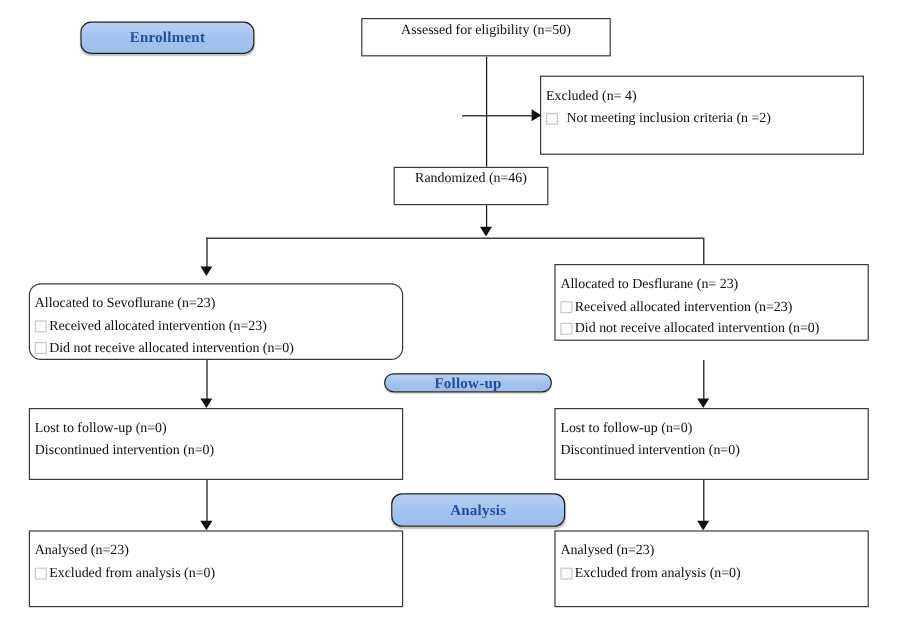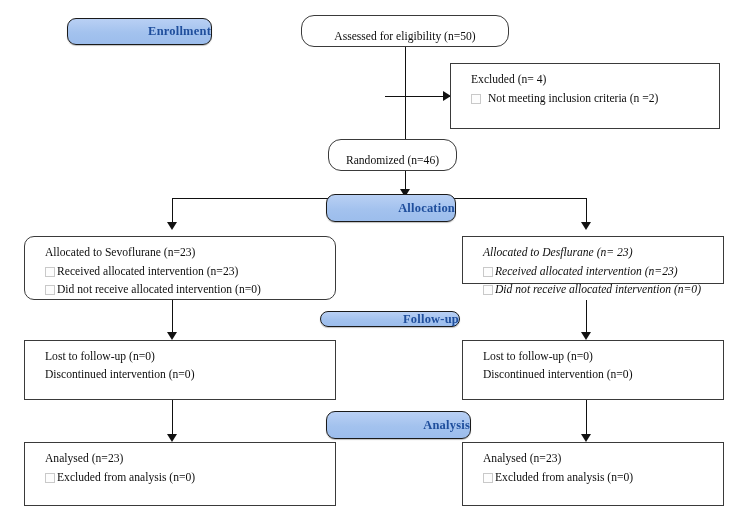--- a/index.html
+++ b/index.html
@@ -21,45 +21,44 @@
     position: absolute;
     box-sizing: border-box;
     border: 1.4px solid #1a1a1a;
     border-radius: 9px;
     background: linear-gradient(180deg, #b9d0f4 0%, #a3c2ee 55%, #9cbdec 100%);
     color: #1f4e9c;
     font-weight: bold;
     font-size: 12.5px;
     display: flex;
     align-items: center;
-    justify-content: flex-end;
+    justify-content: center;
     letter-spacing: 0.2px;
     z-index: 6;
     box-shadow: 0 1px 1px rgba(0,0,0,0.25);
   }
 
   
   .node-box {
     position: absolute;
     box-sizing: border-box;
     border: 1.2px solid #3a3a3a;
     background: #ffffff;
     z-index: 5;
-    padding: 7px 20px;
+    padding: 7px 4px;
     font-size: 11.6px;
     color: #0d0d0d;
     line-height: 1.55;
   }
   .node-box.centered {
     display: flex;
-    align-items: flex-end;
+    align-items: flex-start;
     justify-content: center;
     padding: 0;
     text-align: center;
-    border-radius: 13px;
   }
   .node-line {
     white-space: nowrap;
   }
   .node-line.head {
     margin-bottom: 1px;
   }
   .bullet-line {
     display: flex;
     align-items: flex-start;
@@ -141,23 +140,20 @@
   <div class="vline" style="left:172px; top:400px; height:38px;"></div>
   <div class="arrow-down" style="left:167px; top:434px;"></div>
 
   <div class="vline" style="left:586px; top:400px; height:38px;"></div>
   <div class="arrow-down" style="left:581px; top:434px;"></div>
 
   <div class="stage-banner" style="left:67px; top:18px; width:145px; height:27px;">
     <span>Enrollment</span>
   </div>
 
-  <div class="stage-banner" style="left:326px; top:194px; width:130px; height:28px;">
-    <span>Allocation</span>
-  </div>
 
   <div class="stage-banner" style="left:320px; top:311px; width:140px; height:16px;">
     <span>Follow-up</span>
   </div>
 
   <div class="stage-banner" style="left:326px; top:411px; width:145px; height:28px;">
     <span>Analysis</span>
   </div>
 
   <div class="node-box centered" style="left:301px; top:15px; width:208px; height:32px;">
@@ -181,21 +177,21 @@
     <div class="bullet-line">
       <span class="chk tight"></span>
       <span>Received allocated intervention  (n=23)</span>
     </div>
     <div class="bullet-line">
       <span class="chk tight"></span>
       <span>Did not receive allocated intervention  (n=0)</span>
     </div>
   </div>
 
-  <div class="node-box" style="left:462px; top:236px; width:262px; height:48px;font-style:italic;">
+  <div class="node-box" style="left:462px; top:220px; width:262px; height:64px;">
     <div class="node-line head">Allocated to Desflurane (n= 23)</div>
     <div class="bullet-line">
       <span class="chk tight"></span>
       <span>Received allocated intervention (n=23)</span>
     </div>
     <div class="bullet-line">
       <span class="chk tight"></span>
       <span>Did not receive allocated intervention (n=0)</span>
     </div>
   </div>

